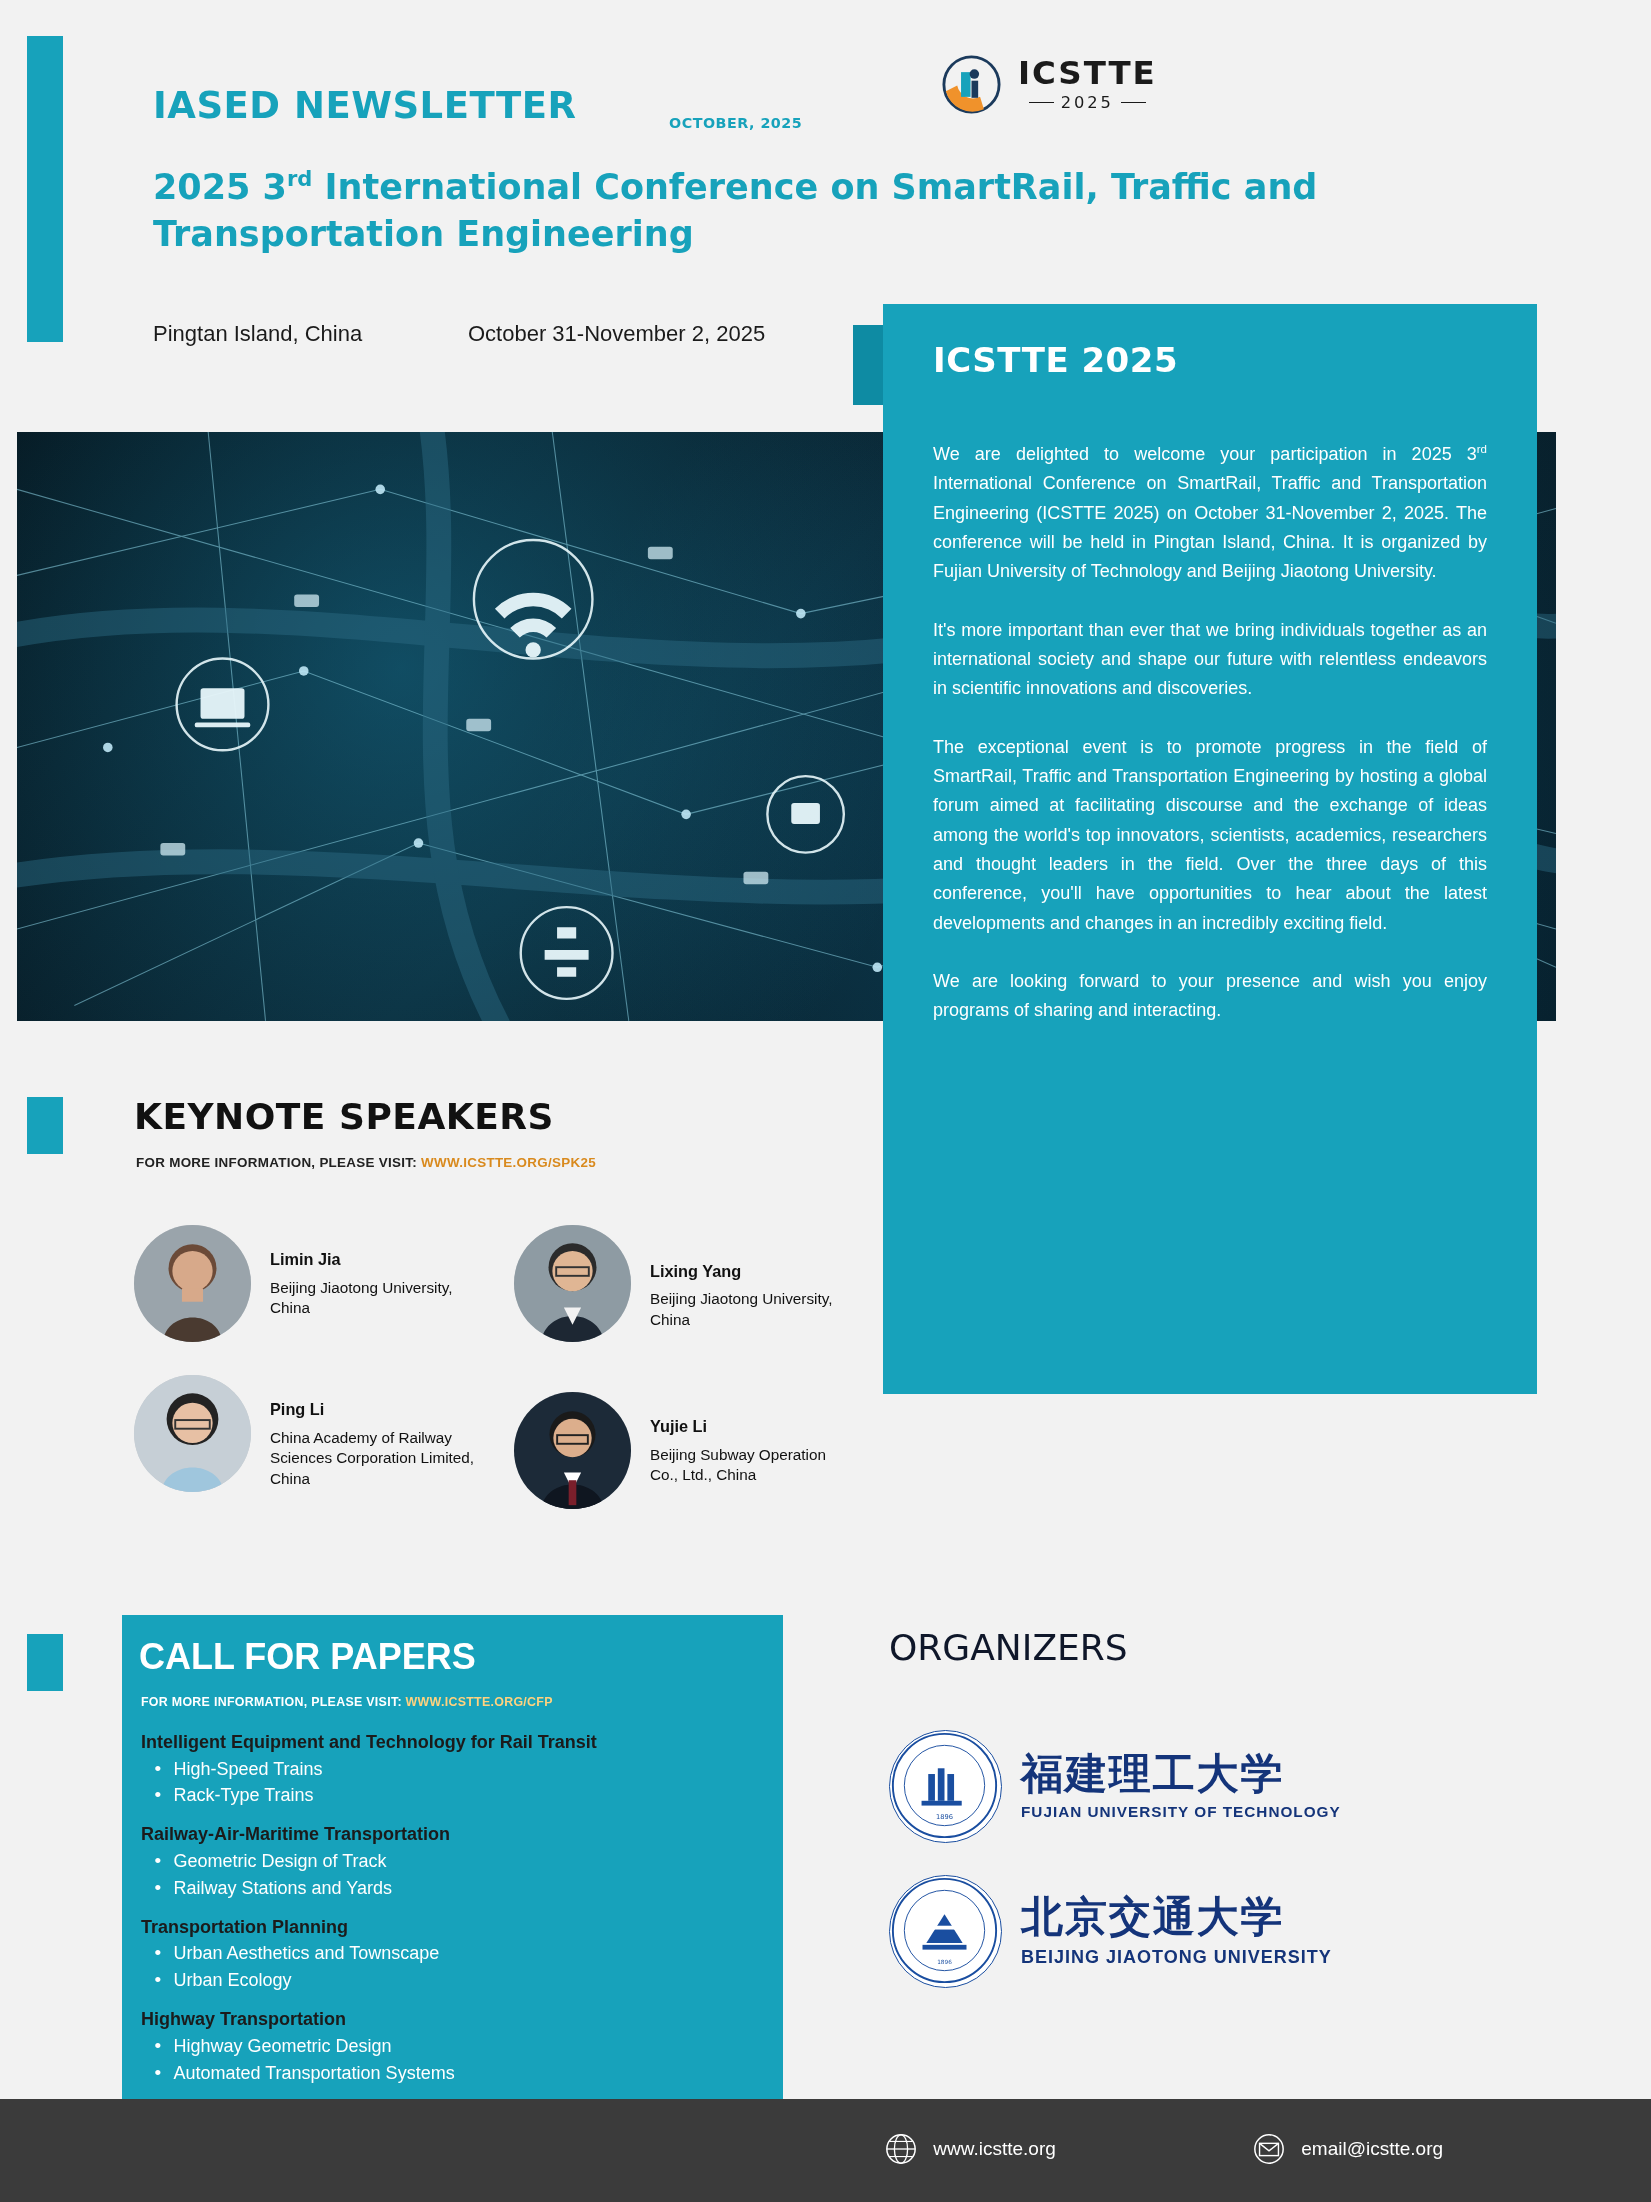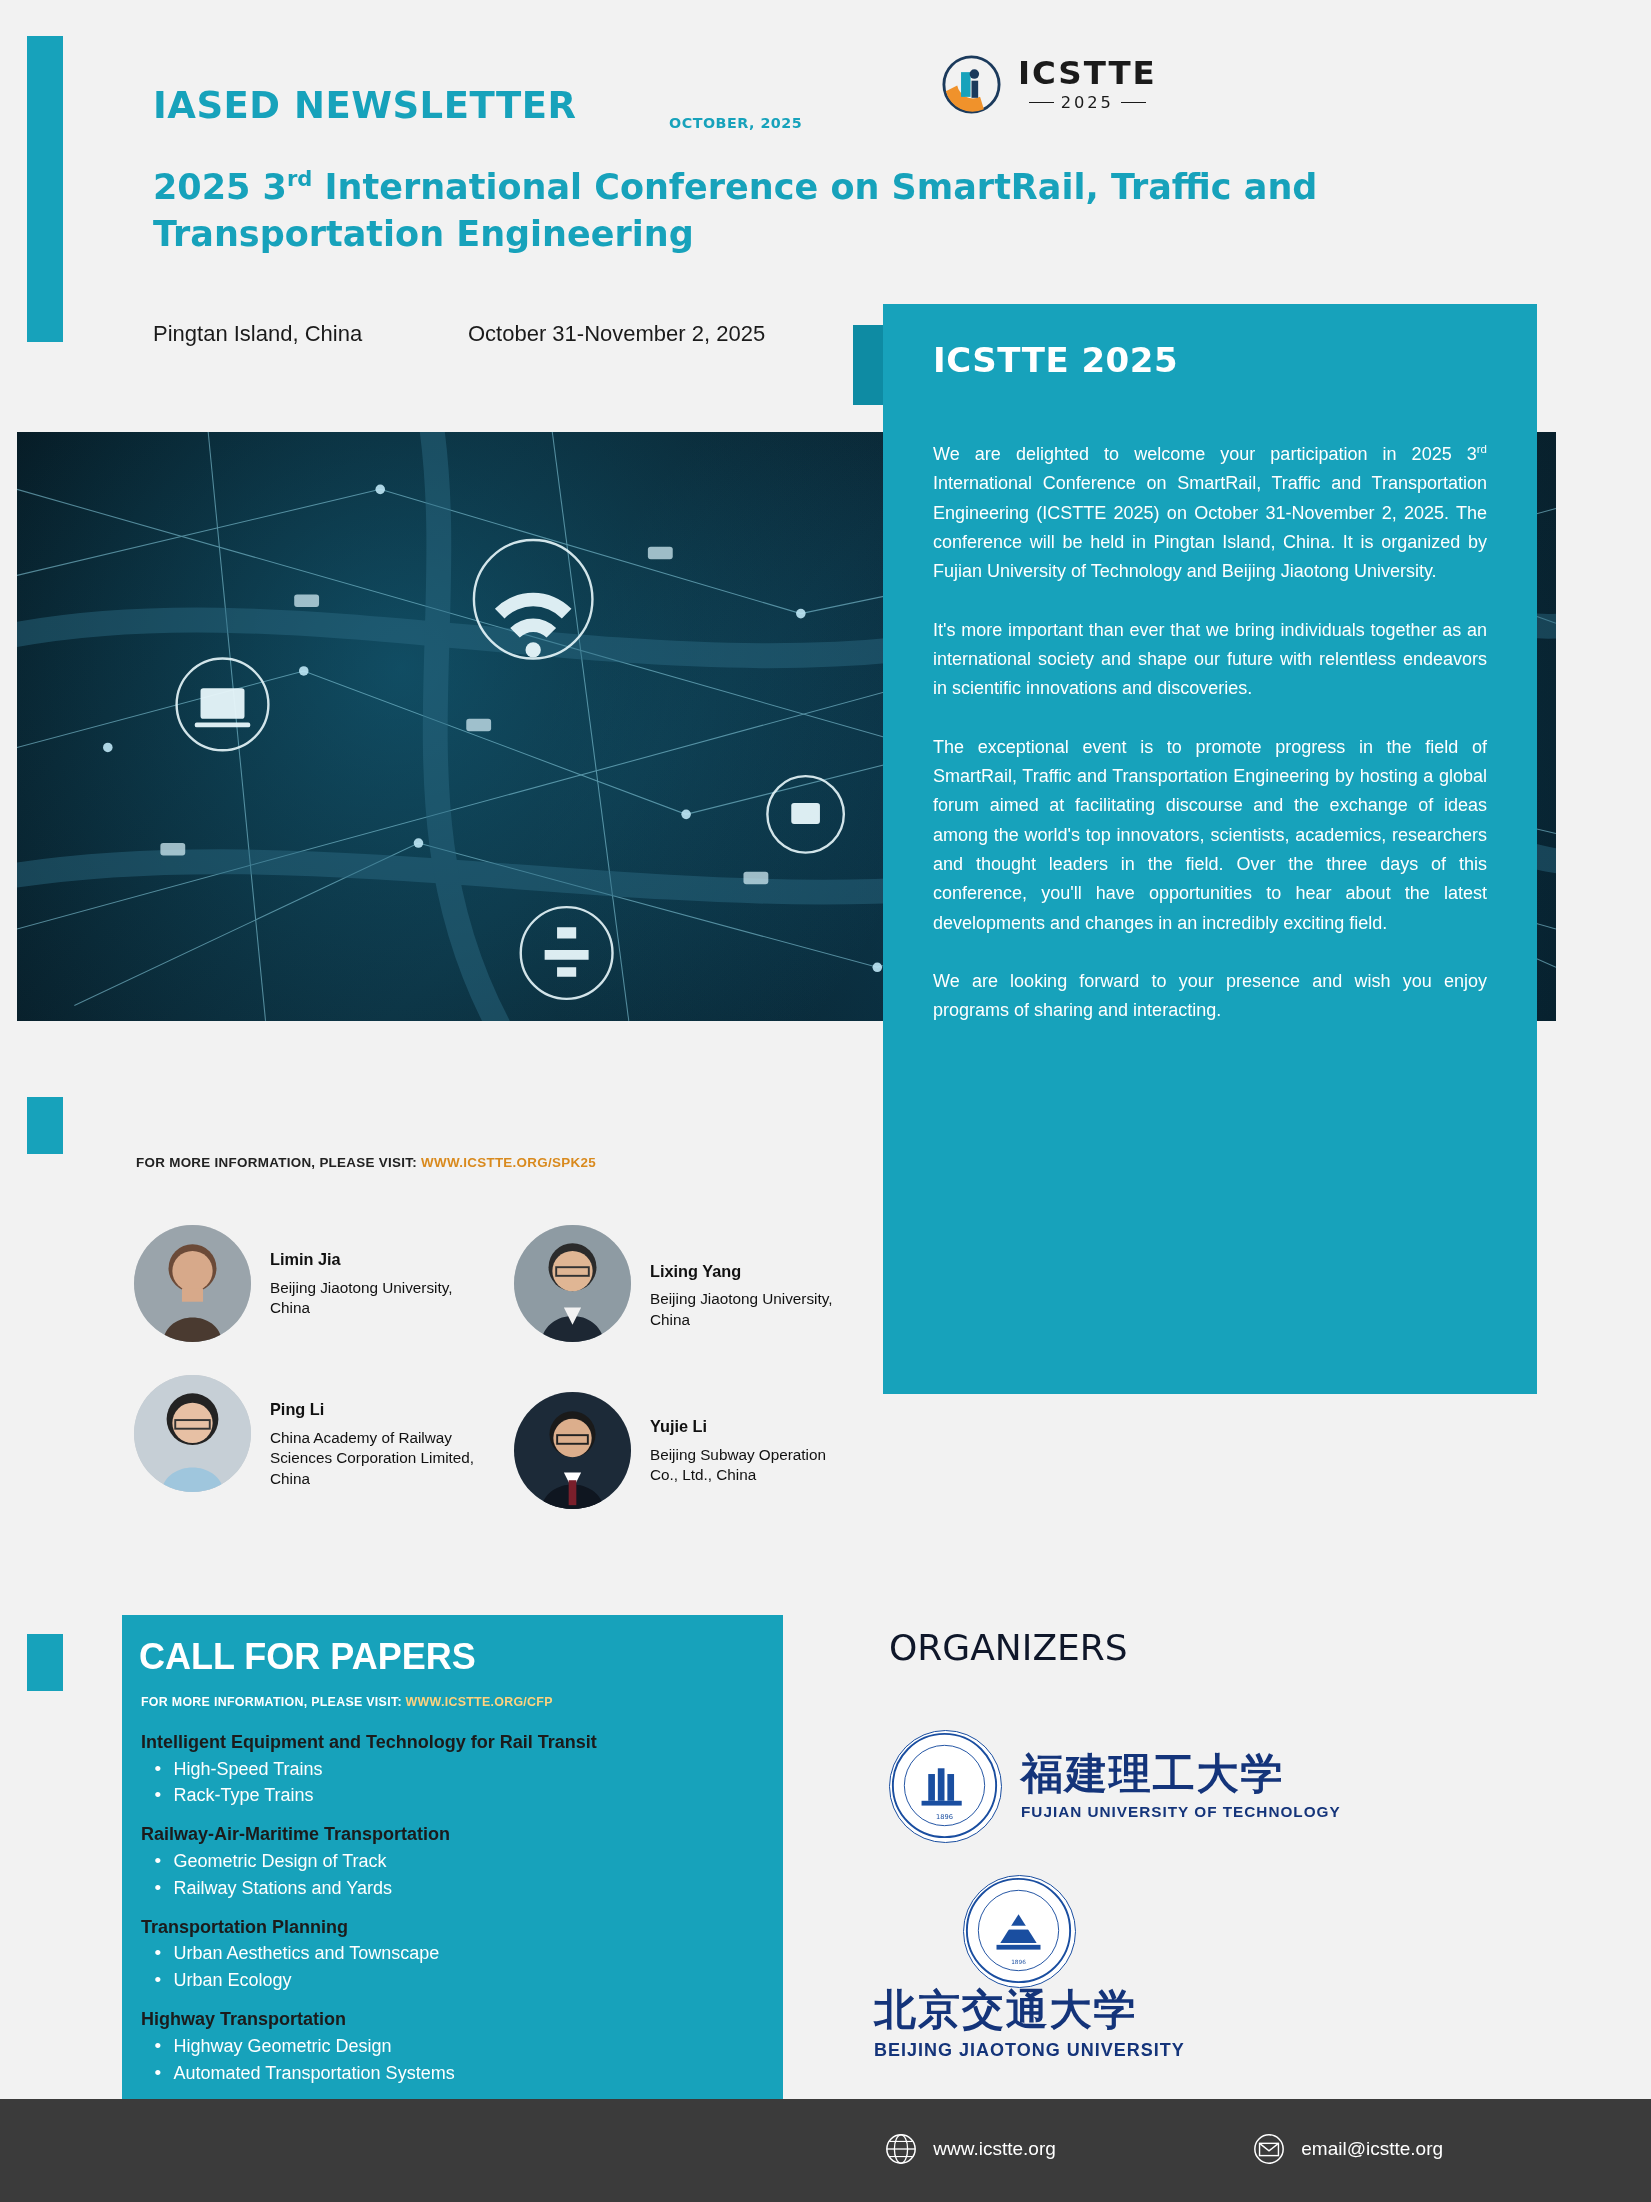--- a/index.html
+++ b/index.html
@@ -236,21 +236,21 @@
   .org-title {
     position:absolute; left: 889px; top: 1627px;
     font-size: 36px; font-weight:normal; color:#0f172a;
     font-family: "DejaVu Sans", sans-serif;
   }
   .org {
     position:absolute;
     display:flex; align-items:center;
   }
   .org1 { left: 889px; top: 1730px; }
-  .org2 { left: 855px; top: 1875px; flex-direction: column; }
+  .org2 { left: 889px; top: 1875px; }
   .org-seal {
     width: 113px; height: 113px; border-radius:50%;
     border: 1.9px solid #1a4ea0;
     position:relative; flex:0 0 auto;
     background: #ffffff;
     overflow:hidden;
   }
   .org-names { margin-left: 19px; }
   .org-cn {
     font-size: 42px; color:#14347a; font-weight:bold;
@@ -375,20 +375,21 @@
     <h2>ICSTTE 2025</h2>
     <div class="panel-body">
       <p>We are delighted to welcome your participation in 2025 3<sup>rd</sup> International Conference on SmartRail, Traffic and Transportation Engineering (ICSTTE 2025) on October 31-November 2, 2025. The conference will be held in Pingtan Island, China. It is organized by Fujian University of Technology and Beijing Jiaotong University.</p>
       <p>It's more important than ever that we bring individuals together as an international society and shape our future with relentless endeavors in scientific innovations and discoveries.</p>
       <p>The exceptional event is to promote progress in the field of SmartRail, Traffic and Transportation Engineering by hosting a global forum aimed at facilitating discourse and the exchange of ideas among the world's top innovators, scientists, academics, researchers and thought leaders in the field. Over the three days of this conference, you'll have opportunities to hear about the latest developments and changes in an incredibly exciting field.</p>
       <p>We are looking forward to your presence and wish you enjoy programs of sharing and interacting.</p>
     </div>
   </div>
 
   <div class="kn-bar"></div>
+  <div class="kn-title">KEYNOTE SPEAKERS</div>
   <div class="kn-sub">
     <span>FOR MORE INFORMATION, PLEASE VISIT: </span><span class="url">WWW.ICSTTE.ORG/SPK25</span>
   </div>
 
   <div class="speaker sp1">
     <div class="sp-photo">
       <svg width="117" height="117" viewBox="0 0 122 122">
         <rect width="122" height="122" fill="#9aa4ab"></rect>
         <circle cx="61" cy="45" r="25" fill="#6b4a38"></circle>
         <circle cx="61" cy="48" r="21" fill="#d7a98a"></circle>

